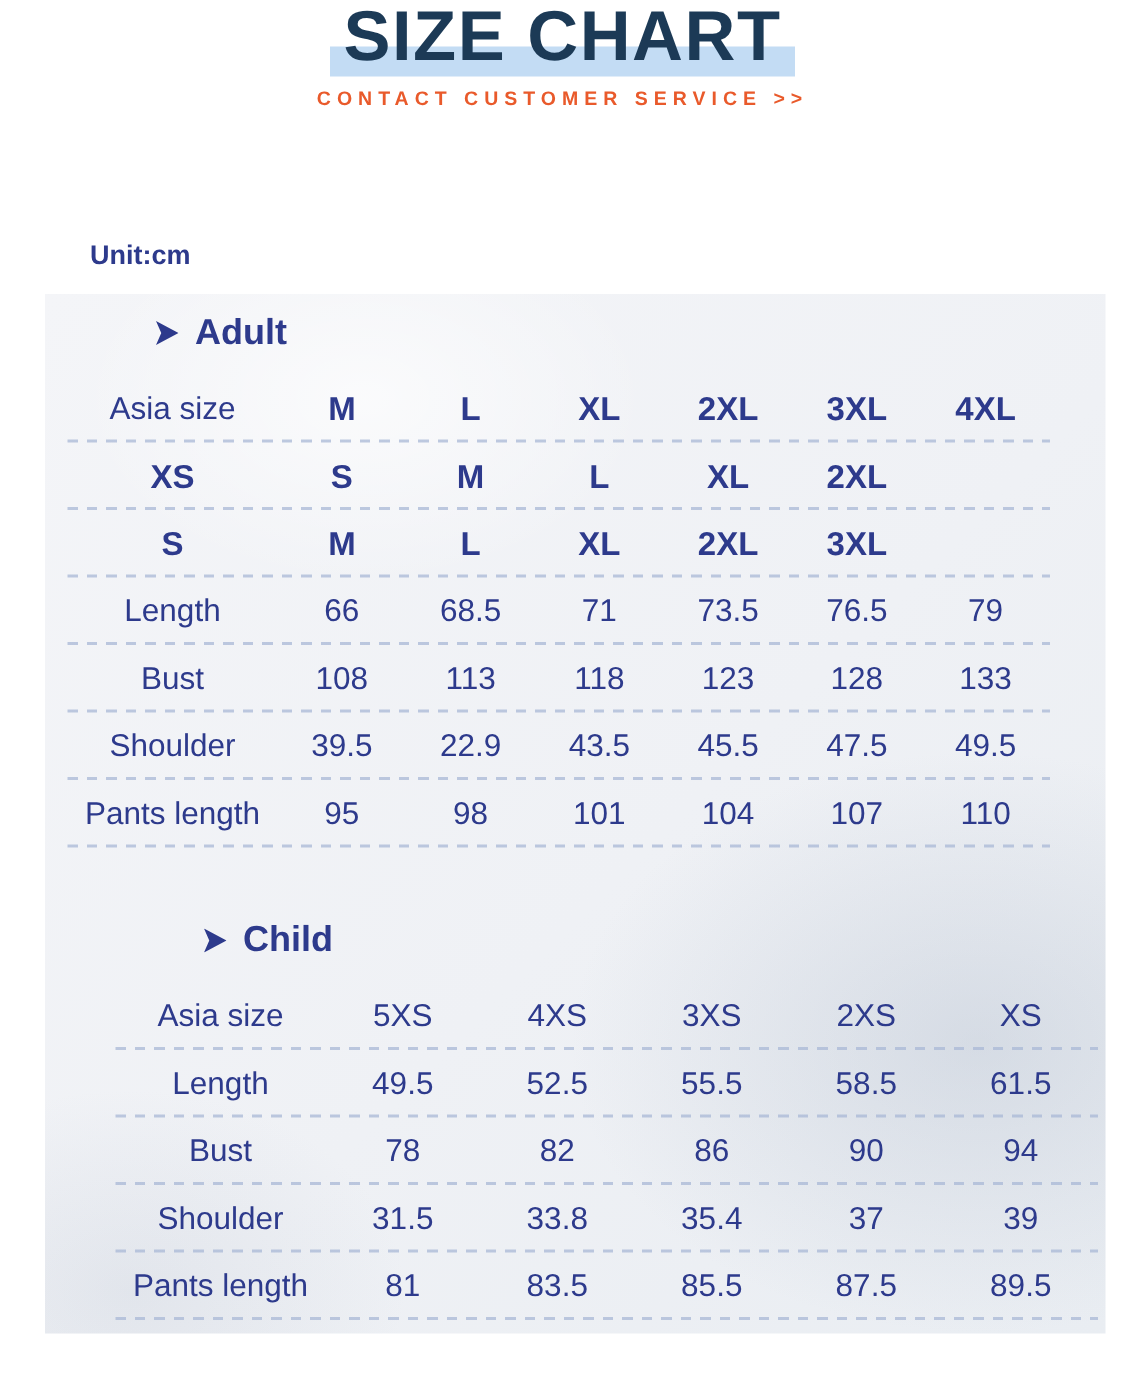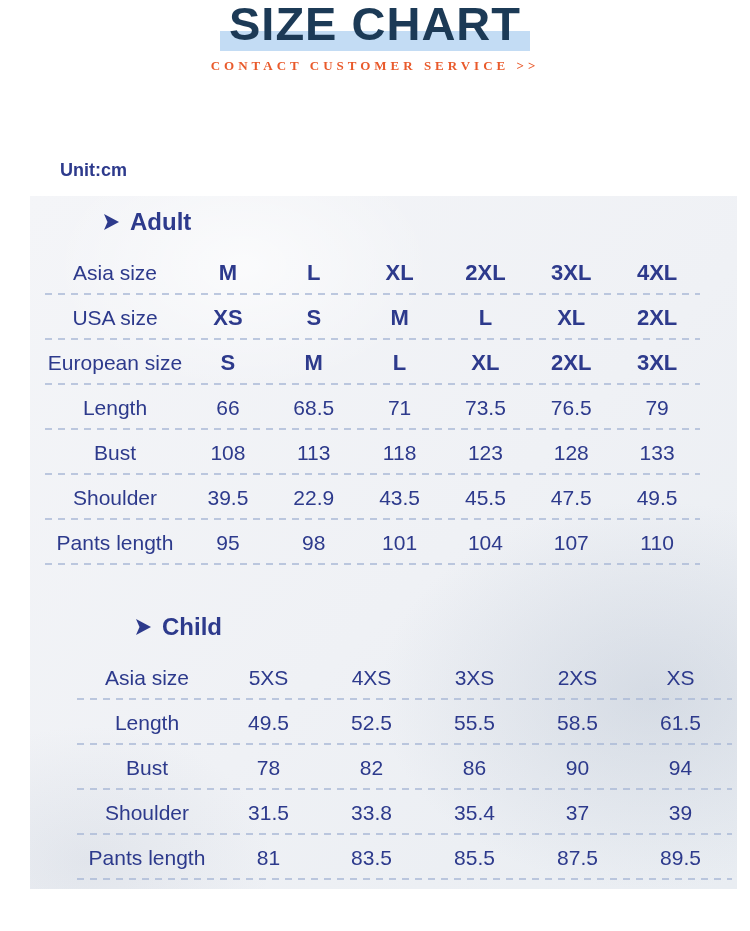--- a/index.html
+++ b/index.html
@@ -20,21 +20,21 @@
   }
   .page-title {
     position:relative; z-index:1;
     font-size:47px; font-weight:700; letter-spacing:1px; line-height:1;
     color:var(--title_navy, #1c3a56);
   }
   .subtitle {
     margin-top:11px;
     font-size:13px; font-weight:700; letter-spacing:4px;
     color:var(--accent_orange, #e95a2b);
-    cursor:pointer; text-decoration:none; display:inline-block;font-family:Liberation Serif, serif;
+    cursor:pointer; text-decoration:none; display:inline-block;
   }
   .unit {
     position:absolute; left:60px; top:160px;
     font-size:18px; font-weight:700;
     color:var(--table_indigo, #2d3a8c);
   }
 
   
   .panel {
     position:absolute; left:30px; top:196px; width:707px; height:693px;
@@ -106,30 +106,28 @@
         <div class="row" style="grid-template-columns: 140px repeat(6, 1fr);">
           <div class="cell label">Asia size</div>
           <div class="cell value bold">M</div>
           <div class="cell value bold">L</div>
           <div class="cell value bold">XL</div>
           <div class="cell value bold">2XL</div>
           <div class="cell value bold">3XL</div>
           <div class="cell value bold">4XL</div>
         </div>
         <div class="row" style="grid-template-columns: 140px repeat(6, 1fr);">
-          <div class="cell label">USA size</div>
           <div class="cell value bold">XS</div>
           <div class="cell value bold">S</div>
           <div class="cell value bold">M</div>
           <div class="cell value bold">L</div>
           <div class="cell value bold">XL</div>
           <div class="cell value bold">2XL</div>
         </div>
         <div class="row" style="grid-template-columns: 140px repeat(6, 1fr);">
-          <div class="cell label">European size</div>
           <div class="cell value bold">S</div>
           <div class="cell value bold">M</div>
           <div class="cell value bold">L</div>
           <div class="cell value bold">XL</div>
           <div class="cell value bold">2XL</div>
           <div class="cell value bold">3XL</div>
         </div>
         <div class="row" style="grid-template-columns: 140px repeat(6, 1fr);">
           <div class="cell label">Length</div>
           <div class="cell value">66</div>

